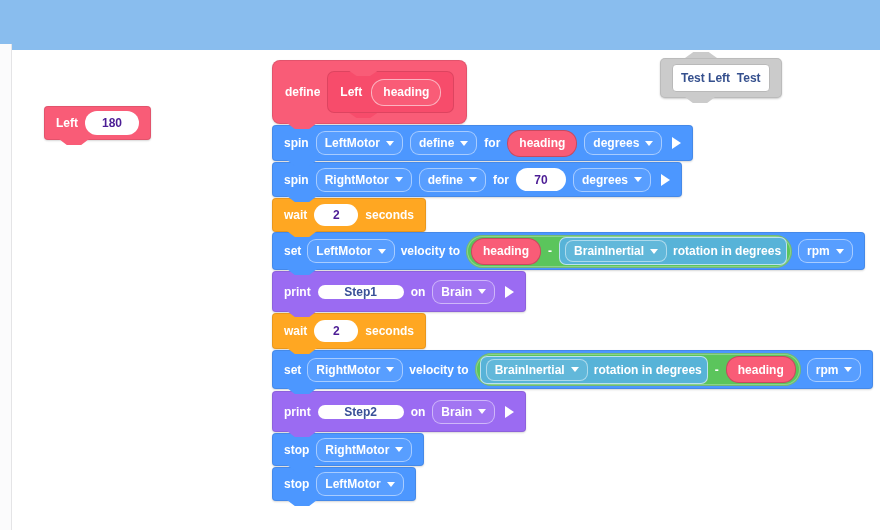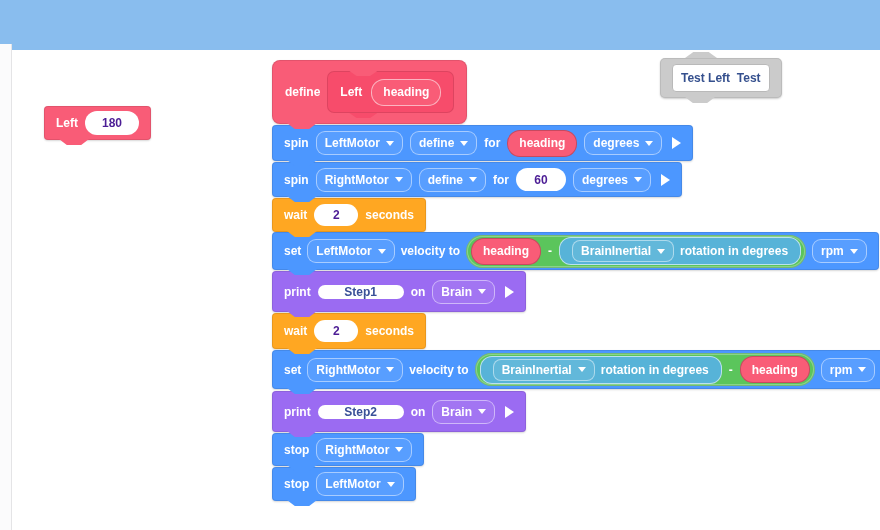--- a/index.html
+++ b/index.html
@@ -46,21 +46,21 @@
          border-top:5px solid #fff;}
   .oval{display:inline-flex;align-items:center;justify-content:center;height:23px;min-width:30px;
         padding:0 7px;border-radius:12px;background:#fff;color:#4c1d95;}
   .wide-oval{width:86px;height:14px;border-radius:14px;background:#fff;color:#3A5198;
         display:inline-flex;align-items:center;justify-content:center;}
   .pill-pink{display:inline-flex;align-items:center;height:25px;padding:0 11px;border-radius:13px;
         background:#F95C77;border:1px solid rgba(0,0,0,0.20);}
   .proto .pill-pink{border:1px solid rgba(255,255,255,0.55);}
   .op-green{display:inline-flex;align-items:center;gap:7px;height:33px;padding:0 5px;border-radius:17px;
         background:#5BC55C;box-shadow:inset 0 0 0 1px rgba(0,0,0,0.14), inset 0 0 0 2px rgba(255,255,255,0.28);}
-  .pill-teal{display:inline-flex;align-items:center;gap:6px;height:26px;padding:0 12px;border-radius:12px;
+  .pill-teal{display:inline-flex;align-items:center;gap:6px;height:26px;padding:0 5px;border-radius:7px;
         background:#57B3D8;border:1px solid rgba(255,255,255,0.60);}
   .pill-teal .dd{height:20px;border-radius:8px;}
   .expand{width:0;height:0;border-top:6px solid transparent;border-bottom:6px solid transparent;
         border-left:9px solid #fff;margin-left:3px;cursor:pointer;}
 
   
   .comment{height:40px;border-radius:5px;box-shadow:inset 0 0 0 1px rgba(0,0,0,0.08),0 1px 2px rgba(0,0,0,0.2);}
   .comment::before{content:"";position:absolute;top:-6px;left:25px;width:32px;height:6px;background:inherit;
         clip-path:polygon(26% 0,74% 0,100% 100%,0 100%);}
   .comment::after{left:25px;}
@@ -120,21 +120,21 @@
       <span class="lbl">spin</span>
       <span class="dd">
         <span>RightMotor</span>
         <span class="caret"></span>
       </span>
       <span class="dd">
         <span>define</span>
         <span class="caret"></span>
       </span>
       <span class="lbl">for</span>
-      <span class="oval" style="min-width:36px;">60</span>
+      <span class="oval" style="min-width:36px;">70</span>
       <span class="dd">
         <span>degrees</span>
         <span class="caret"></span>
       </span>
       <span class="expand"></span>
     </div>
 
     <div class="block c-orange" style="left:260px;top:148px;height:34px;">
       <span class="lbl">wait</span>
       <span class="oval" style="height:22px;">2</span>

